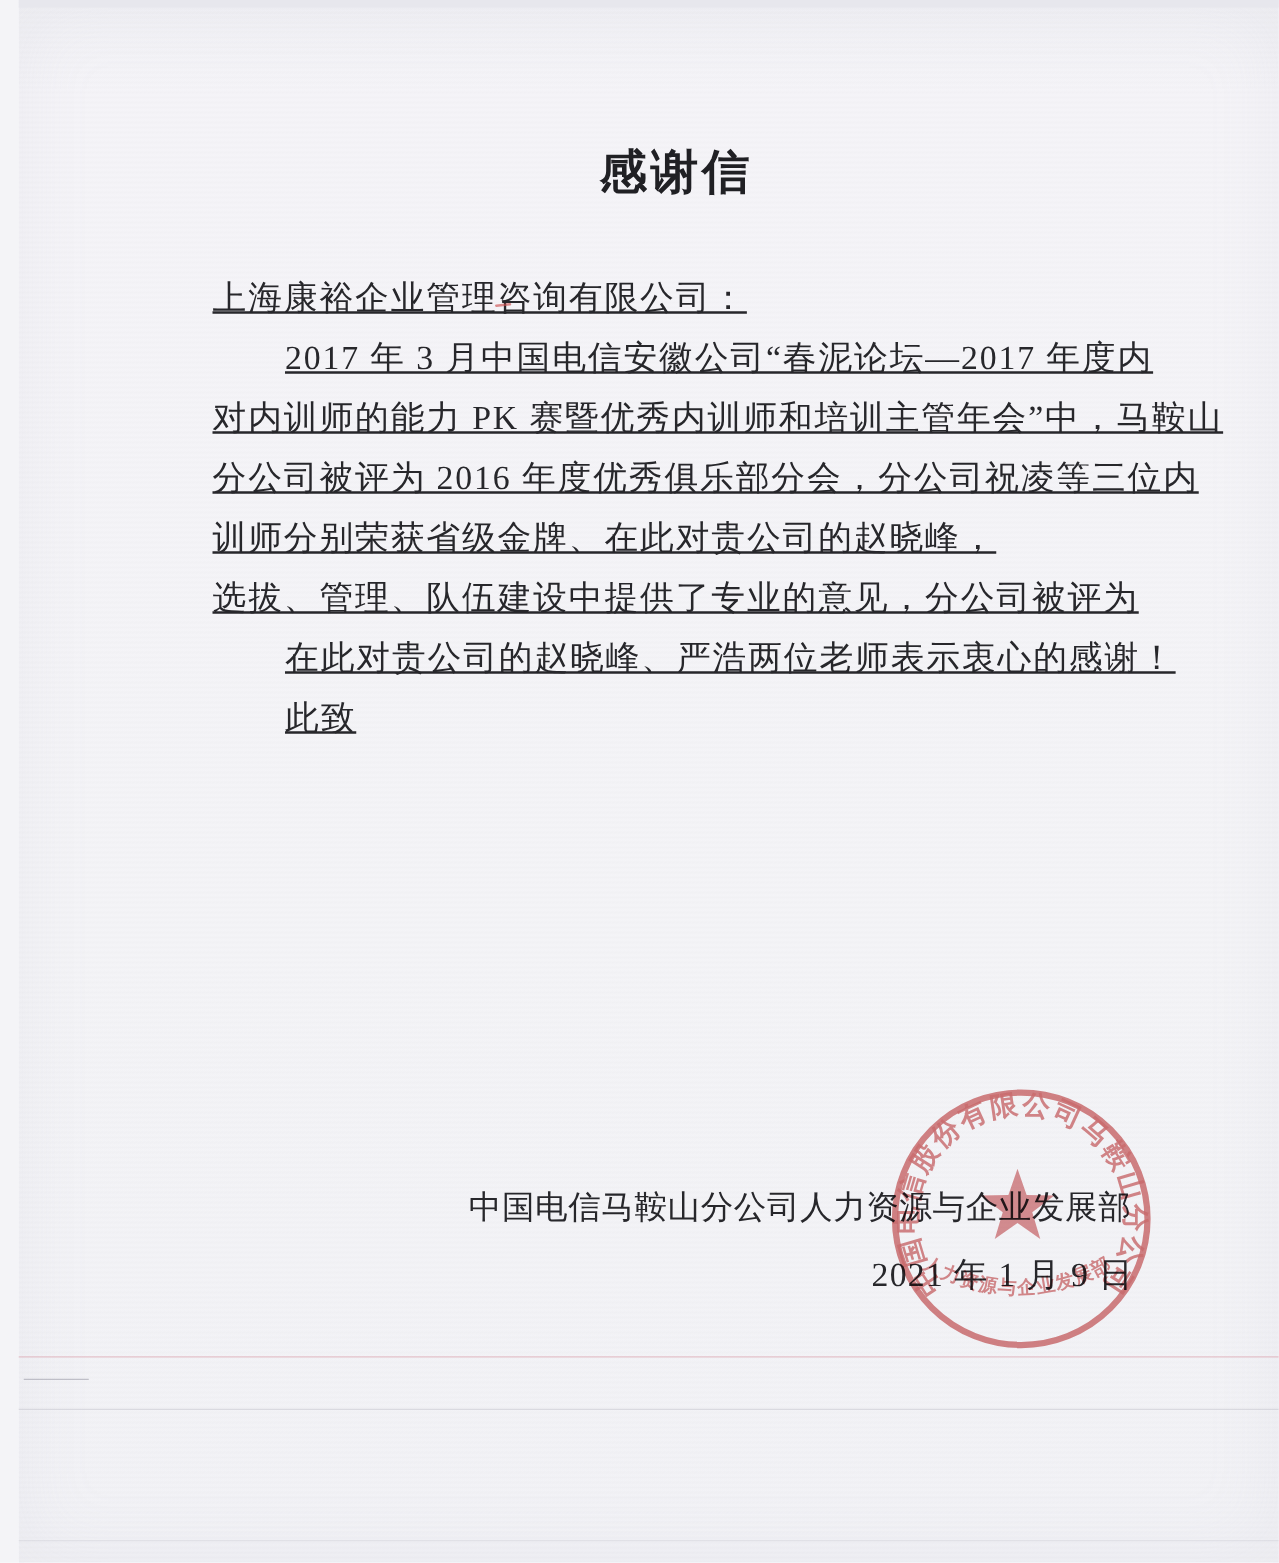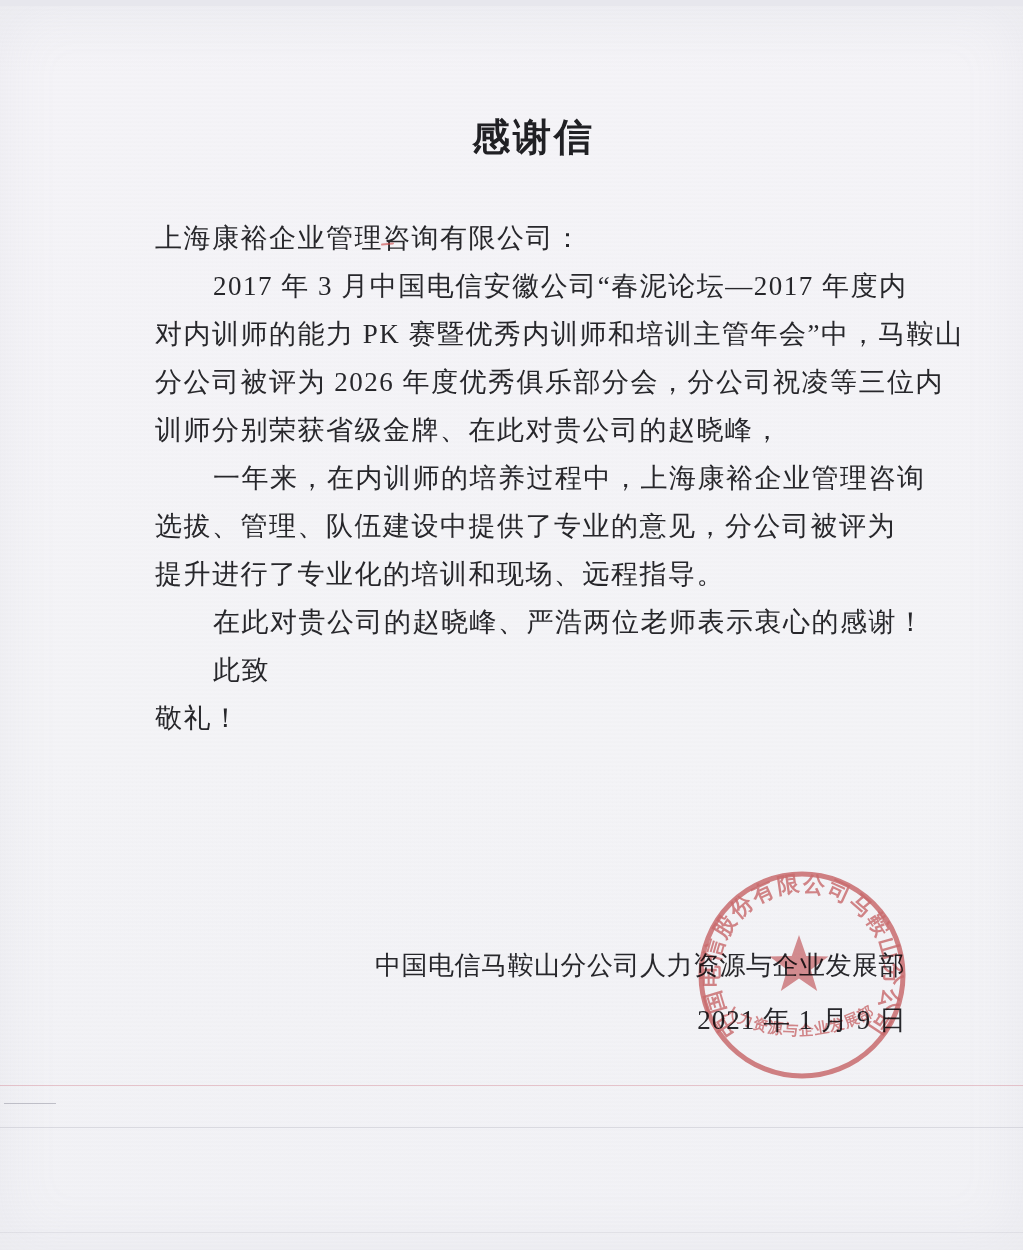--- a/index.html
+++ b/index.html
@@ -11,41 +11,42 @@
     font-family: "Liberation Serif", "DejaVu Serif", serif;
   }
   .page {
     position: absolute; inset: 0;
     background:
       repeating-linear-gradient(180deg,
         rgba(255,255,255,0.02) 0px, rgba(0,0,0,0.012) 2px,
         rgba(255,255,255,0.02) 4px),
       linear-gradient(180deg, #f1f1f5 0%, #f5f4f8 6%, #f4f4f7 60%, #f2f2f6 100%);
     box-shadow: inset 0 0 60px rgba(180,180,195,0.12);
+    margin-left: 15px;
   }
   .top-strip {
     position: absolute; left: 0; top: 0; width: 100%; height: 6px;
     background: #e7e7ed;
   }
   .title {
     position: absolute; left: 0; top: 112px; width: 100%;
     margin: 0;
     text-align: center;
     transform: translateX(22px);
     font-size: 38px; font-weight: 700;
     letter-spacing: 3px;
     color: #202024;
   }
   .letter-body {
     position: absolute; left: 155px; top: 214px; width: 756px;
     font-size: 27px; line-height: 48px;
     letter-spacing: 1.5px;
     color: #27272b;
   }
-  .line { white-space: nowrap; }
+  .line { white-space: nowrap; text-decoration: underline; }
   .line.indent { text-indent: 58px; }
   .sig-dept {
     position: absolute; right: 118px; top: 948px;
     font-size: 26px; letter-spacing: 0.5px;
     color: #27272b; white-space: nowrap;
     z-index: 2;
   }
   .sig-date {
     position: absolute; right: 116px; top: 1002px;
     font-size: 27px; letter-spacing: 1px;
@@ -85,28 +86,25 @@
 
 <div class="page">
   <div class="top-strip"></div>
 
   <h1 class="title">感谢信</h1>
 
   <div class="letter-body">
     <div class="line">上海康裕企业管理咨询有限公司：</div>
     <div class="line indent">2017 年 3 月中国电信安徽公司“春泥论坛—2017 年度内</div>
     <div class="line">对内训师的能力 PK 赛暨优秀内训师和培训主管年会”中，马鞍山</div>
-    <div class="line">分公司被评为 2026 年度优秀俱乐部分会，分公司祝凌等三位内</div>
+    <div class="line">分公司被评为 2016 年度优秀俱乐部分会，分公司祝凌等三位内</div>
     <div class="line">训师分别荣获省级金牌、在此对贵公司的赵晓峰，</div>
-    <div class="line indent">一年来，在内训师的培养过程中，上海康裕企业管理咨询</div>
     <div class="line">选拔、管理、队伍建设中提供了专业的意见，分公司被评为</div>
-    <div class="line">提升进行了专业化的培训和现场、远程指导。</div>
     <div class="line indent">在此对贵公司的赵晓峰、严浩两位老师表示衷心的感谢！</div>
     <div class="line indent">此致</div>
-    <div class="line">敬礼！</div>
   </div>
 
   <div class="sig-dept">中国电信马鞍山分公司人力资源与企业发展部</div>
   <div class="sig-date">2021 年 1 月 9 日</div>
 
   <div class="stamp">
     <svg viewBox="0 0 210 210" xmlns="http://www.w3.org/2000/svg">
       <circle cx="105" cy="105" r="101" fill="none" stroke-width="5" opacity="0.85" stroke="#cd5c5d"></circle>
       <polygon points="102,65 109.3,86 131.5,86.4 113.8,99.8 120.2,121.1 102,108.4 83.8,121.1 90.2,99.8 72.5,86.4 94.7,86" opacity="0.9" fill="#d57578"></polygon>
       <path id="arcTop" d="M 38 155.6 A 84 84 0 1 1 172.1 155.6" fill="none"></path>

